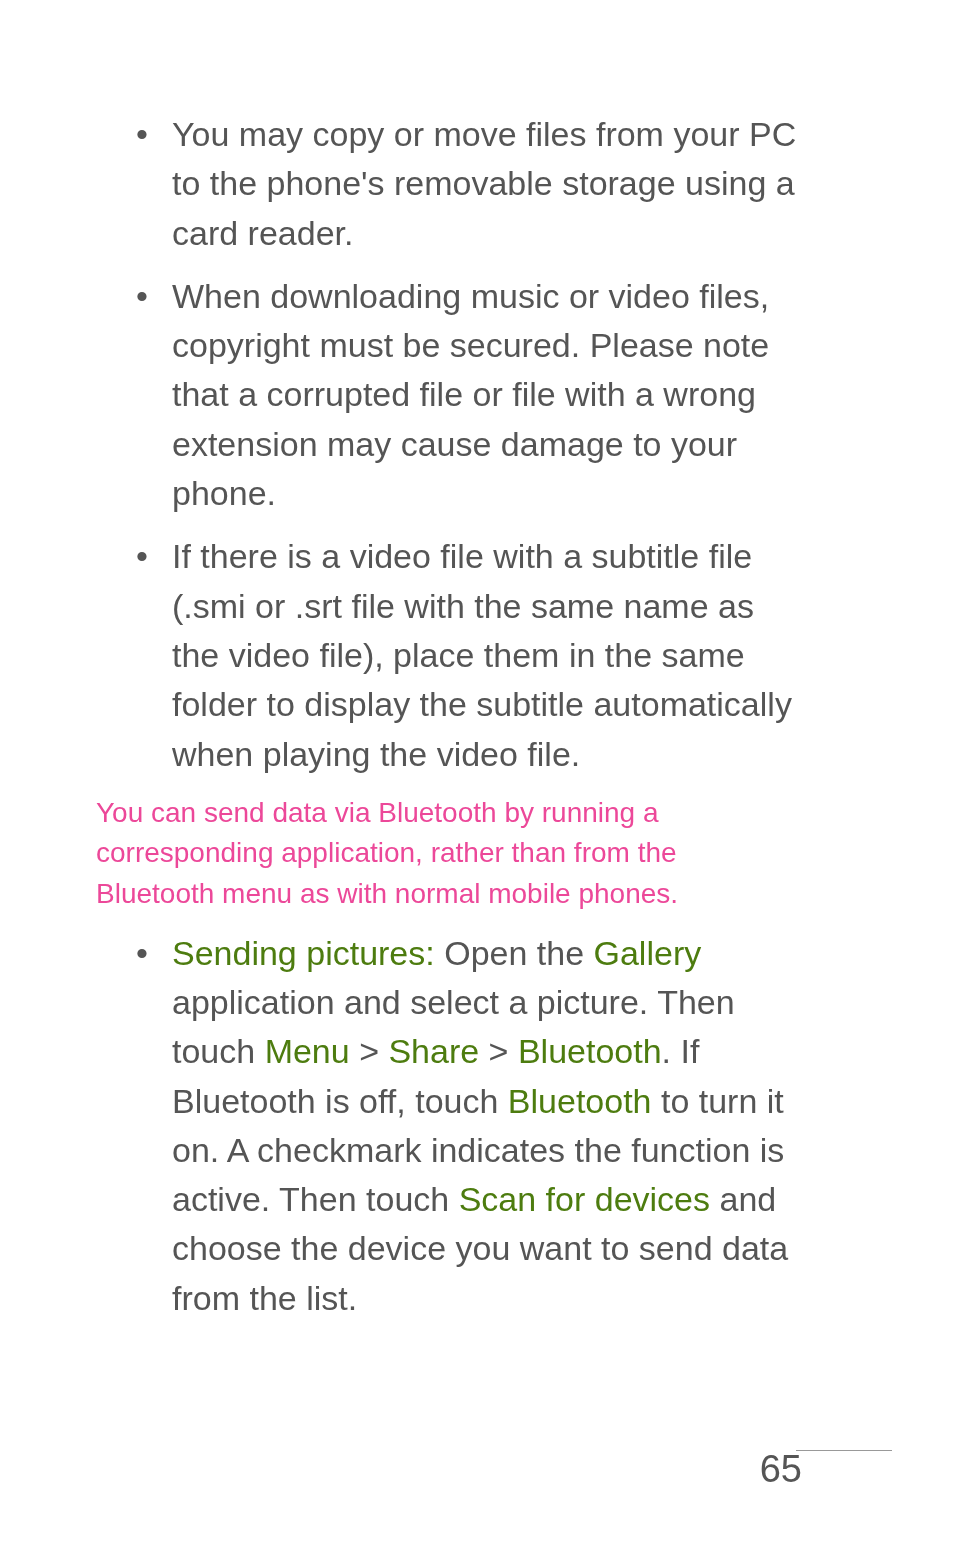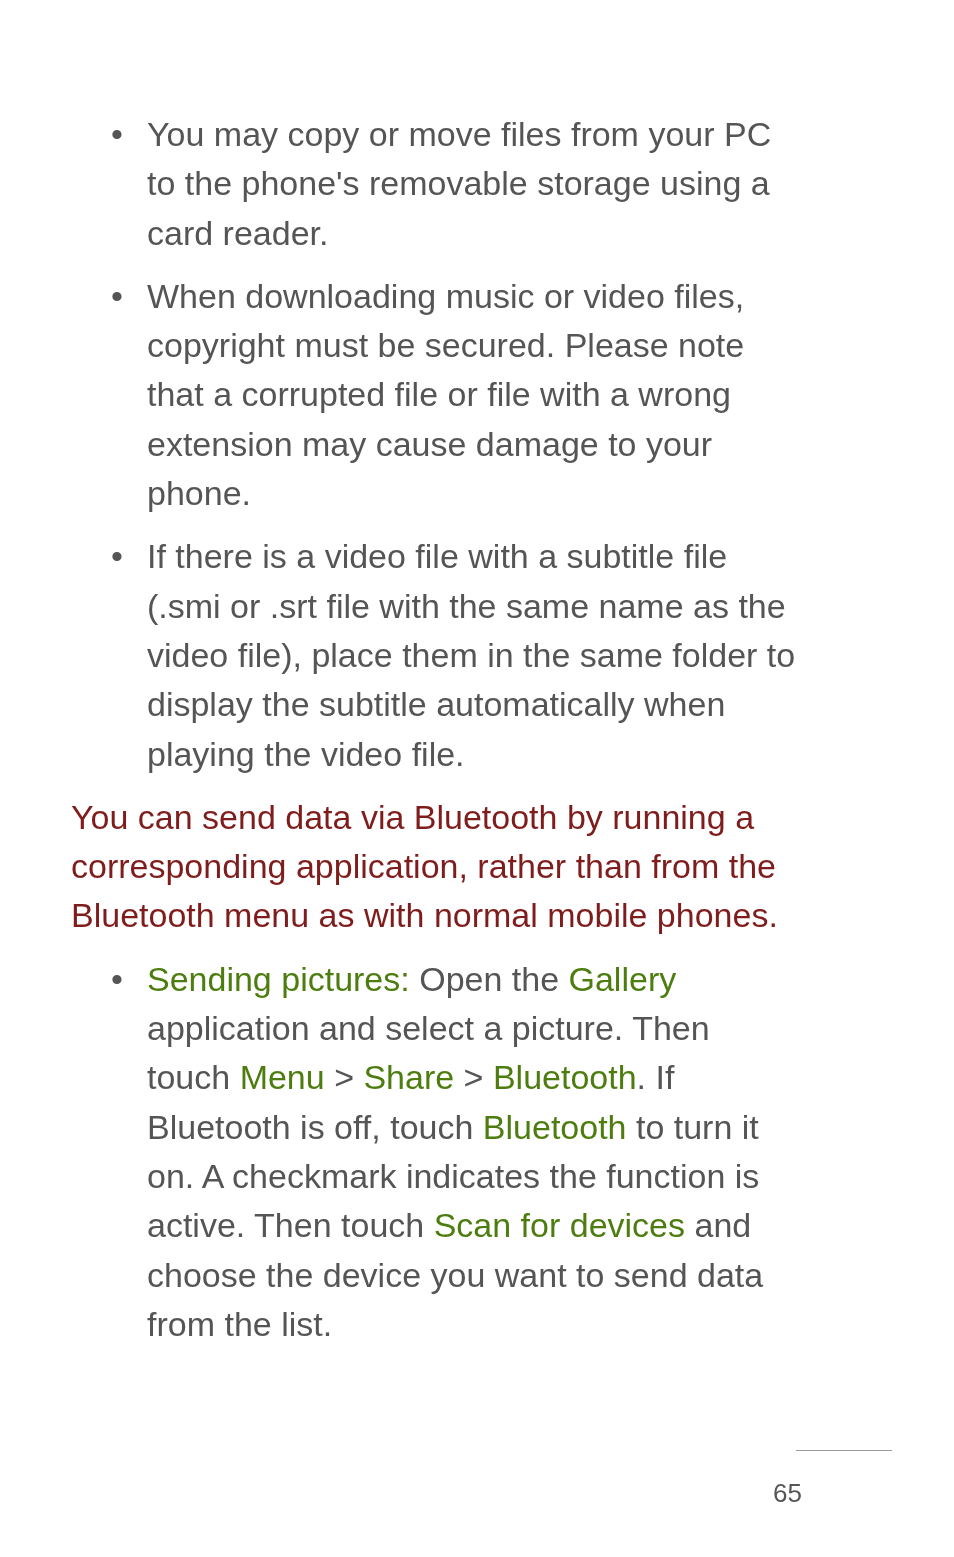--- a/index.html
+++ b/index.html
@@ -12,21 +12,21 @@
     height: 1557px;
     background: #ffffff;
     font-family: "Helvetica Neue", Helvetica, Arial, sans-serif;
     color: #555555;
     font-weight: 300;
   }
   .page {
     position: relative;
     width: 892px;
     height: 1557px;
-    padding: 110px 90px 60px 71px;
+    padding: 110px 90px 60px 96px;
   }
   .bullet-list {
     list-style: none;
     padding-left: 40px;
   }
   .bullet-item {
     position: relative;
     font-size: 34px;
     line-height: 1.45;
     margin-bottom: 14px;
@@ -43,34 +43,34 @@
   }
   .section-heading {
     font-size: 42px;
     line-height: 1.3;
     color: #c1235c;
     font-weight: 400;
     margin-top: 46px;
     margin-bottom: 26px;
   }
   .body-para {
-    font-size: 34px;
+    font-size: 28px;
     line-height: 1.45;
-    color: #7f1d1d;
+    color: #ec4899;
     margin-bottom: 14px;
   }
   .strong {
     font-weight: 400;
     color: #4d7c0f;
   }
   .page-number {
     position: absolute;
-    bottom: 48px;
+    bottom: 66px;
     right: 90px;
-    font-size: 26px;
+    font-size: 38px;
     color: #555555;
   }
   .page-number-line {
     position: absolute;
     bottom: 106px;
     right: 0;
     width: 96px;
     height: 1px;
     background: #999999;
   }

